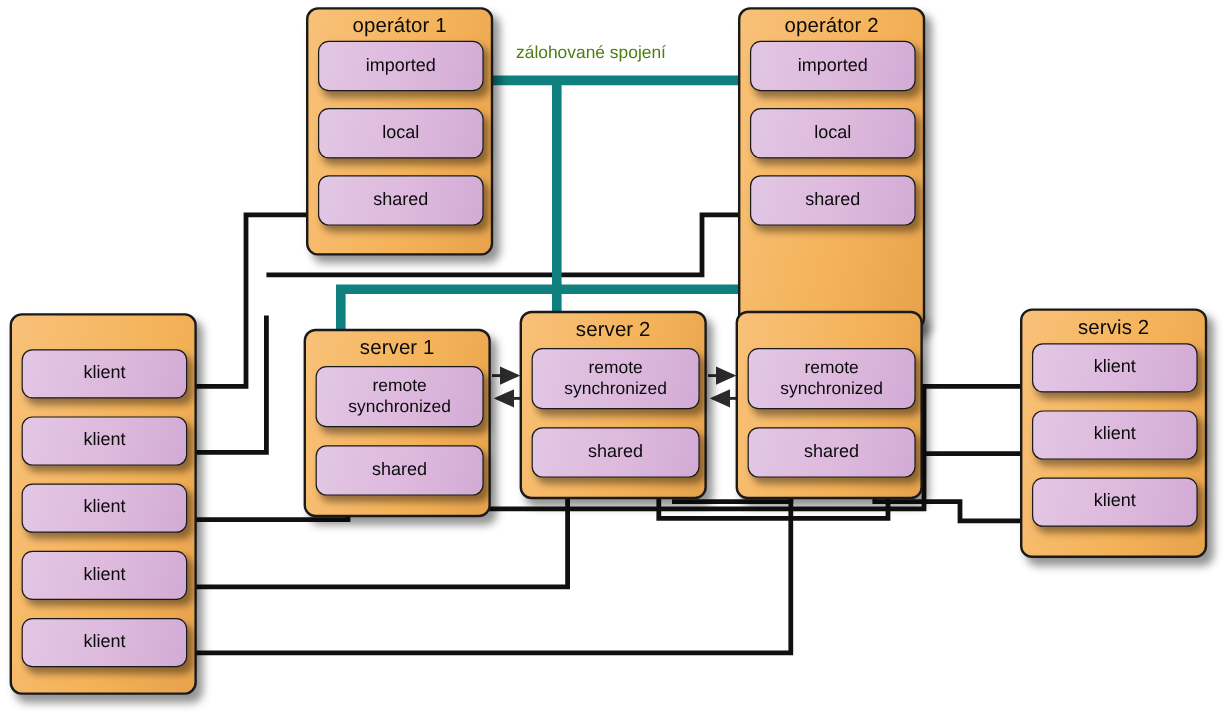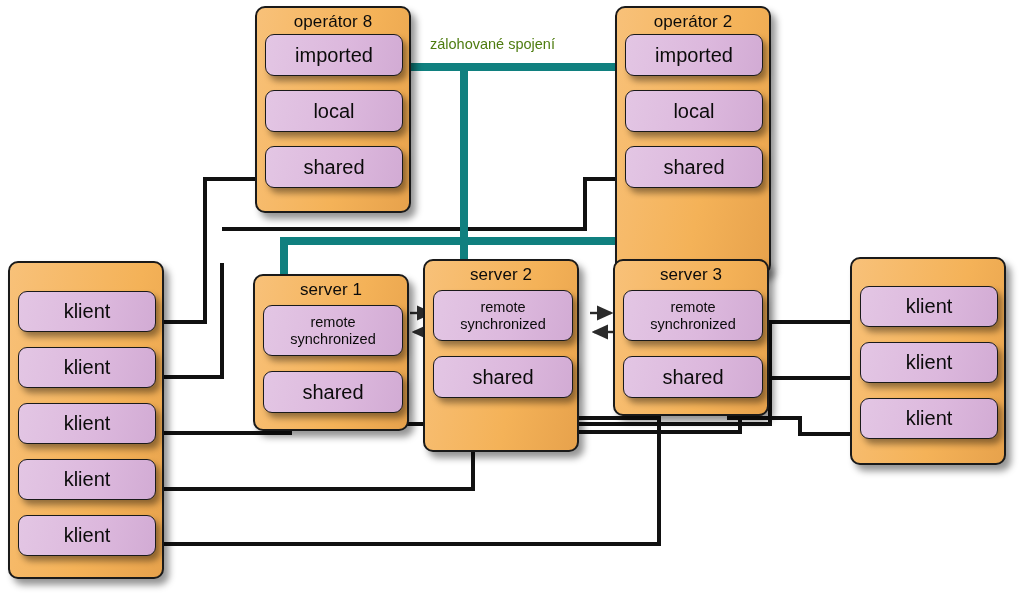--- a/index.html
+++ b/index.html
@@ -38,21 +38,21 @@
   .node{
     position:absolute;
     background:#DDBADF;
     background-image:linear-gradient(103deg,#E3C6E4 0%,#DCB8DD 58%,#D2ABD4 100%);
     border:1.6px solid #1a1a1a;
     border-radius:9px;
     box-sizing:border-box;
     box-shadow:4px 5px 6px rgba(0,0,0,.40);
     display:flex;align-items:center;justify-content:center;
     text-align:center;
-    font-size:20px;color:#0b0b0b;
+    font-size:15px;color:#0b0b0b;
     line-height:1.12;
   }
   .node.two-line{font-size:14.5px;}
 
   .teal-label{
     position:absolute;
     font-size:14.5px;color:#4d7c0f;
     white-space:nowrap;
   }
 </style>
@@ -115,21 +115,21 @@
       <line x1="410" y1="313" x2="431" y2="313" marker-end="url(#ar-r)"></line>
       <line x1="435" y1="332" x2="414" y2="332" marker-end="url(#ar-l)"></line>
       <line x1="590" y1="313" x2="611" y2="313" marker-end="url(#ar-r)"></line>
       <line x1="615" y1="332" x2="594" y2="332" marker-end="url(#ar-l)"></line>
     </g>
   </svg>
 
   <div class="teal-label" style="left:430px;top:36px;">zálohované spojení</div>
 
   <div class="group" style="left:255px;top:6px;width:156px;height:207px;">
-    <div class="group-title">operátor 8</div>
+    <div class="group-title">operátor 1</div>
     <div class="node" style="left:8px;top:26px;width:138px;height:42px;">imported</div>
     <div class="node" style="left:8px;top:82px;width:138px;height:42px;">local</div>
     <div class="node" style="left:8px;top:138px;width:138px;height:42px;">shared</div>
   </div>
 
   <div class="group" style="left:615px;top:6px;width:156px;height:269px;padding-left:24px;">
     <div class="group-title">operátor 2</div>
     <div class="node" style="left:8px;top:26px;width:138px;height:42px;">imported</div>
     <div class="node" style="left:8px;top:82px;width:138px;height:42px;">local</div>
     <div class="node" style="left:8px;top:138px;width:138px;height:42px;">shared</div>
@@ -137,45 +137,45 @@
 
   <div class="group tall" style="left:8px;top:261px;width:156px;height:318px;">
     <div class="node" style="left:8px;top:28px;width:138px;height:41px;">klient</div>
     <div class="node" style="left:8px;top:84px;width:138px;height:41px;">klient</div>
     <div class="node" style="left:8px;top:140px;width:138px;height:41px;">klient</div>
     <div class="node" style="left:8px;top:196px;width:138px;height:41px;">klient</div>
     <div class="node" style="left:8px;top:252px;width:138px;height:41px;">klient</div>
   </div>
 
   <div class="group" style="left:850px;top:257px;width:156px;height:208px;">
+    <div class="group-title">servis 2</div>
     <div class="node" style="left:8px;top:27px;width:138px;height:41px;">klient</div>
     <div class="node" style="left:8px;top:83px;width:138px;height:41px;">klient</div>
     <div class="node" style="left:8px;top:139px;width:138px;height:41px;">klient</div>
   </div>
 
   <div class="group" style="left:253px;top:274px;width:156px;height:157px;">
     <div class="group-title">server 1</div>
     <div class="node two-line" style="left:8px;top:29px;width:140px;height:51px;flex-direction:column;">
       <span>remote</span>
       <span>synchronized</span>
     </div>
     <div class="node" style="left:8px;top:95px;width:140px;height:42px;">shared</div>
   </div>
 
-  <div class="group" style="left:423px;top:259px;width:156px;height:193px;">
+  <div class="group" style="left:433px;top:259px;width:156px;height:157px;">
     <div class="group-title">server 2</div>
     <div class="node two-line" style="left:8px;top:29px;width:140px;height:51px;flex-direction:column;">
       <span>remote</span>
       <span>synchronized</span>
     </div>
     <div class="node" style="left:8px;top:95px;width:140px;height:42px;">shared</div>
   </div>
 
   <div class="group" style="left:613px;top:259px;width:156px;height:157px;">
-    <div class="group-title">server 3</div>
     <div class="node two-line" style="left:8px;top:29px;width:140px;height:51px;flex-direction:column;">
       <span>remote</span>
       <span>synchronized</span>
     </div>
     <div class="node" style="left:8px;top:95px;width:140px;height:42px;">shared</div>
   </div>
 
 </div>
 
 </body></html>

